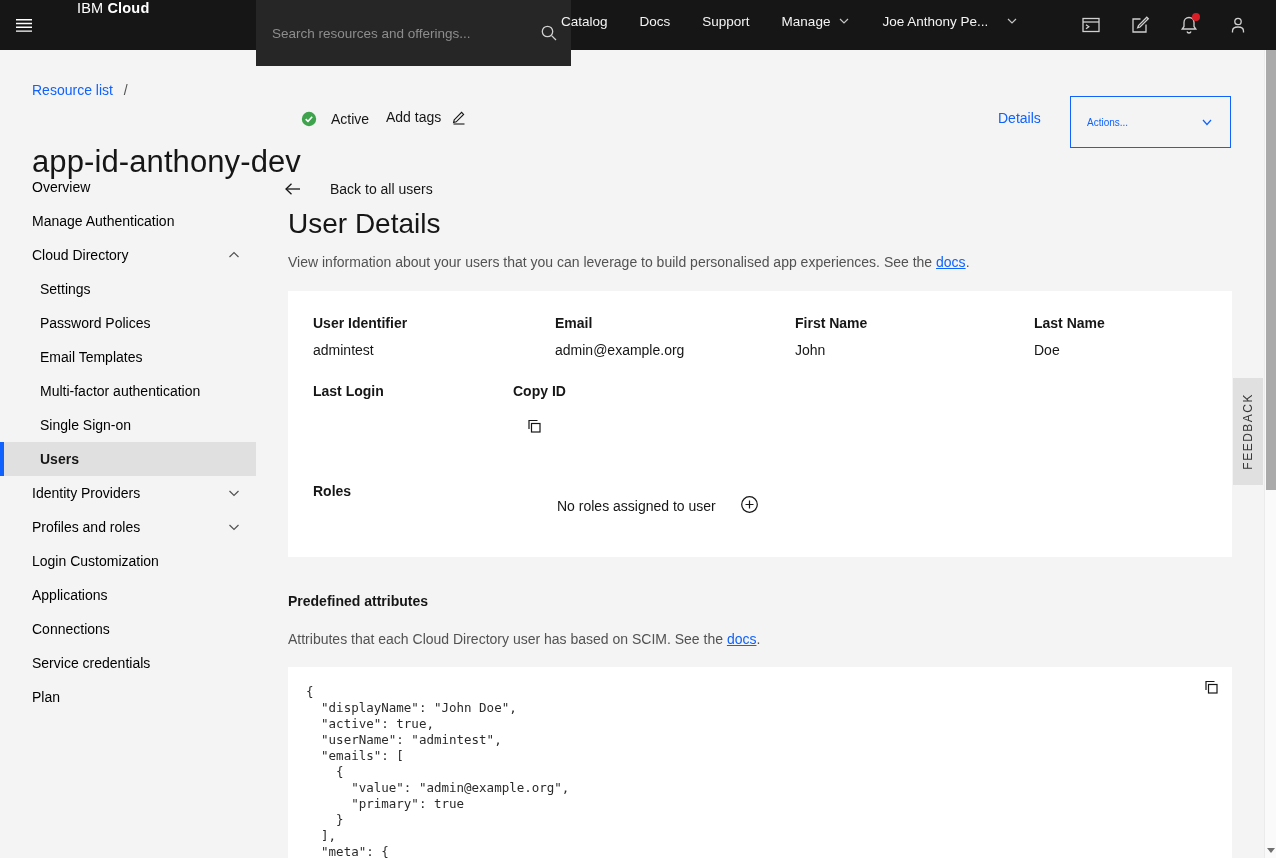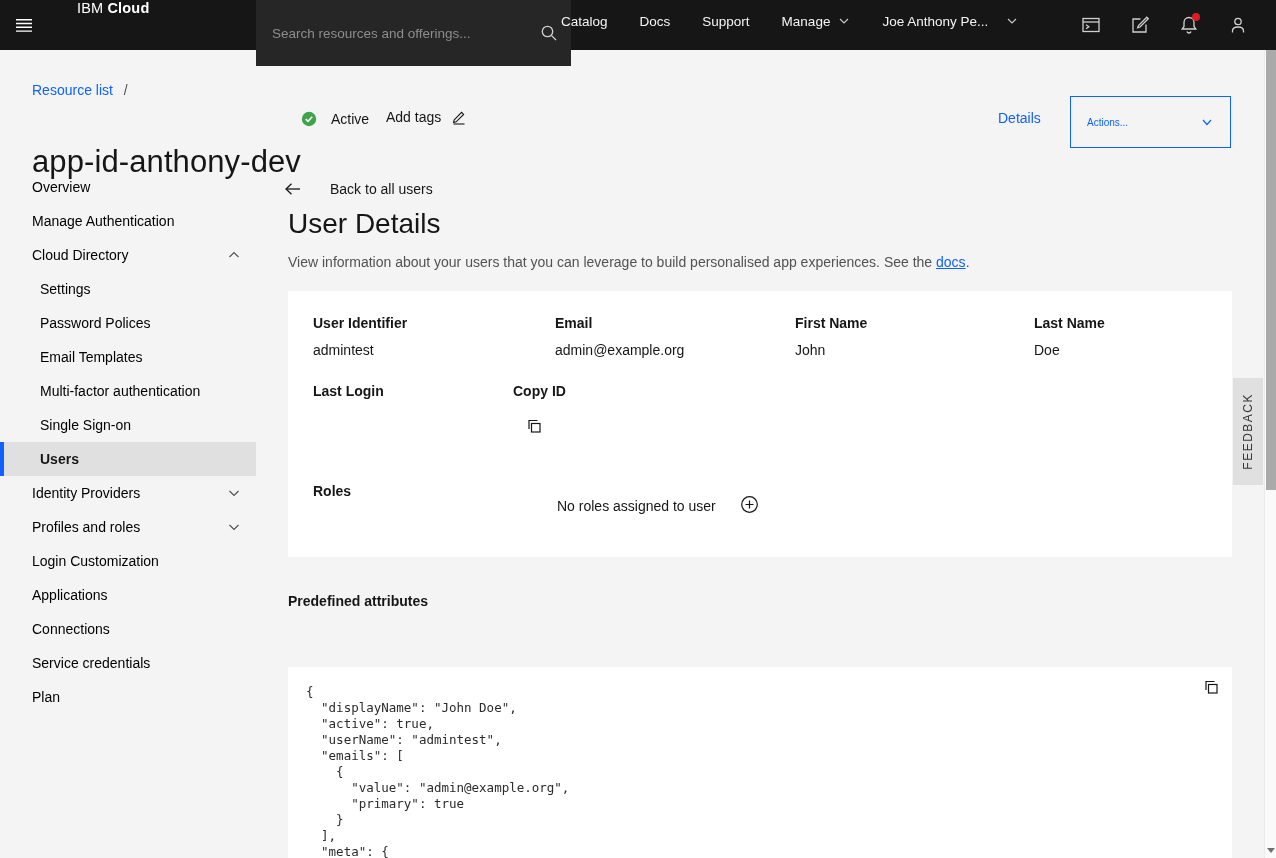--- a/index.html
+++ b/index.html
@@ -290,20 +290,21 @@
     <span class="fld" style="left:269px;top:207px">No roles assigned to user</span>
     <button class="copy-btn" style="position:absolute;left:451px;top:203px" aria-label="add role">
       <svg width="21" height="21" viewBox="0 0 21 21" fill="none" stroke="#161616" stroke-width="1.2">
           <circle cx="10.5" cy="10.5" r="7.8"></circle>
           <path d="M10.5 6.5 V14.5 M6.5 10.5 H14.5"></path>
         </svg>
     </button>
   </section>
 
   <h3 class="pre-title">Predefined attributes</h3>
+  <p class="pre-desc"><span>Attributes that each Cloud Directory user has based on SCIM. See the </span><a>docs</a><span>.</span></p>
 
   <section class="code-card">
     <button class="copy-btn code-copy" aria-label="copy code">
       <svg width="17" height="17" viewBox="0 0 17 17" fill="none" stroke="#161616" stroke-width="1.2">
           <rect x="5.5" y="5.5" width="8.5" height="8.5"></rect>
           <path d="M3 11 V2.5 H11.5"></path>
         </svg>
     </button>
     <div class="code-pre" id="code-pre">
         <div class="code-line">{</div>

